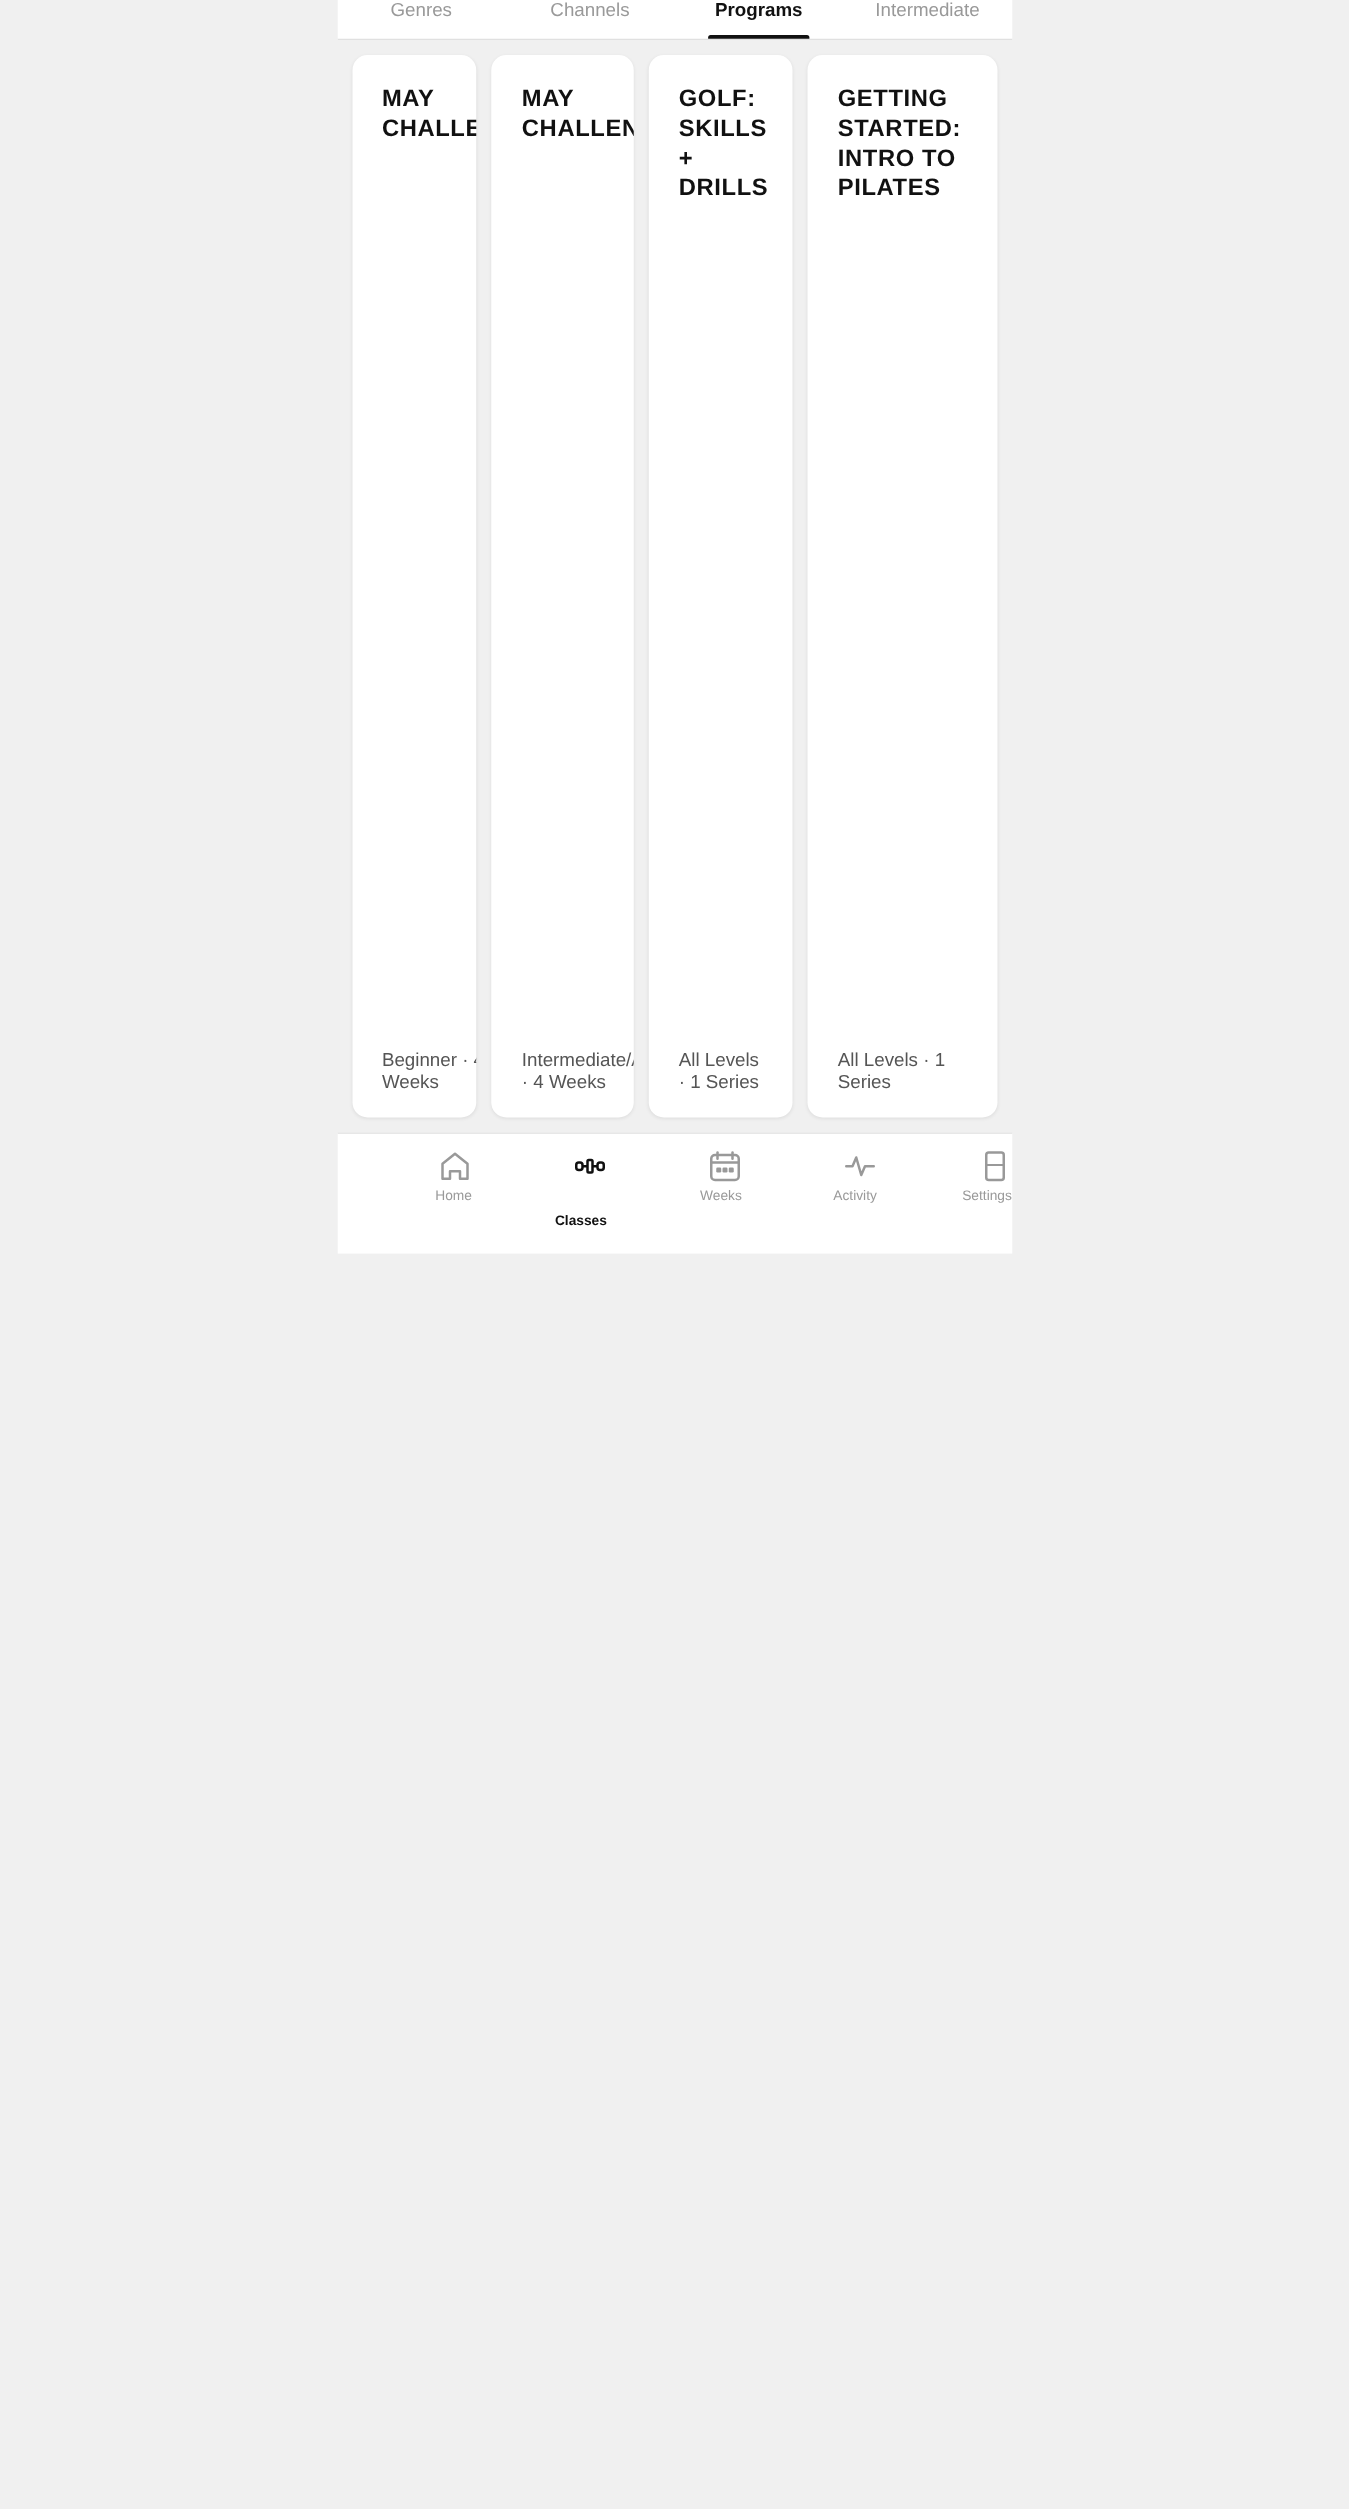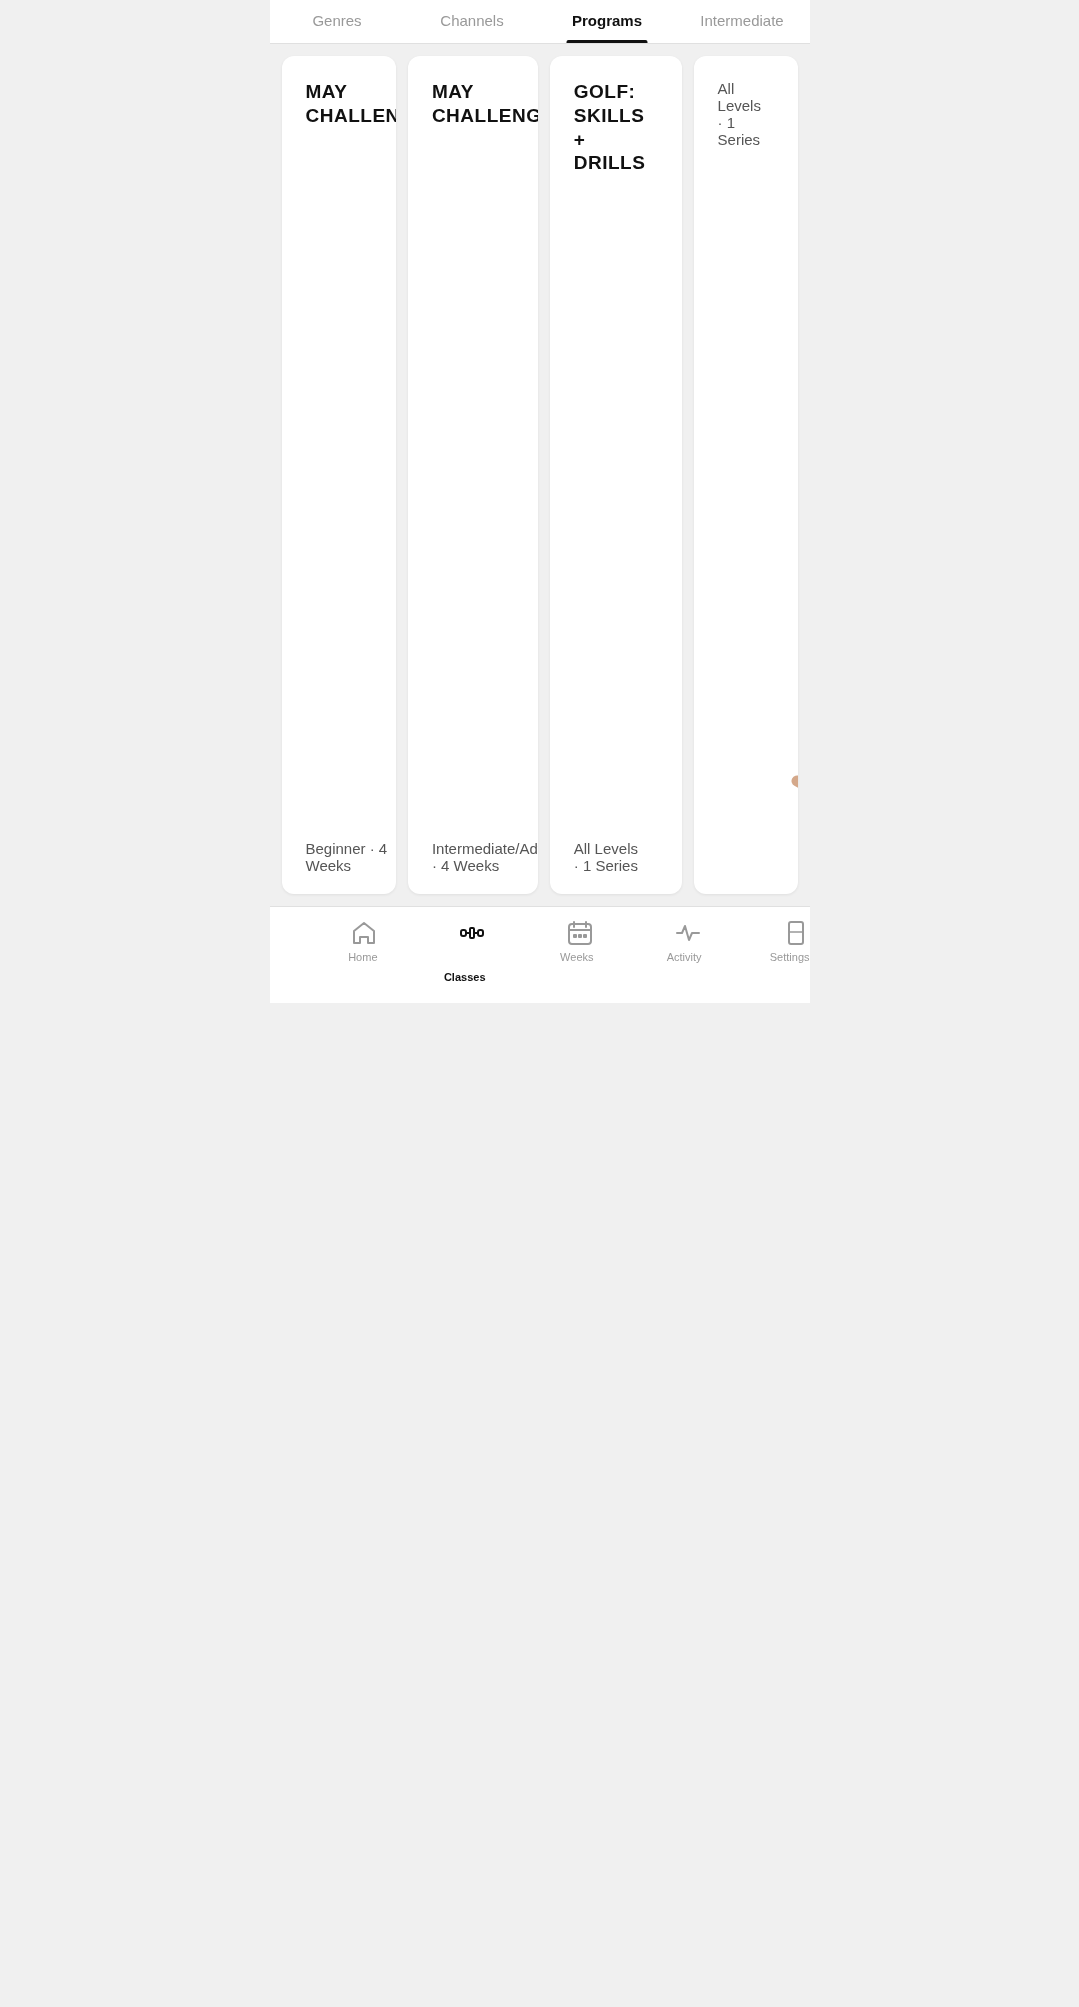--- a/index.html
+++ b/index.html
@@ -14,21 +14,21 @@
       display: flex;
       flex-direction: column;
     }
 
     
     .tab-bar-top {
       background: #fff;
       display: flex;
       align-items: flex-end;
       border-bottom: 1px solid #e0e0e0;
-      padding-top: 12px;
+      padding-top: 0;
     }
 
     .tab-top {
       flex: 1;
       text-align: center;
       padding-bottom: 14px;
       font-size: 15px;
       color: #999;
       cursor: pointer;
       position: relative;
@@ -265,20 +265,21 @@
         <line x1="112" y1="158" x2="118" y2="185" stroke="#607D8B" stroke-width="12" stroke-linecap="round"></line>
 
         <ellipse cx="80" cy="185" rx="11" ry="6" fill="#444"></ellipse>
         <ellipse cx="119" cy="185" rx="11" ry="6" fill="#444"></ellipse>
       </svg>
     </div>
   </div>
 
   <div class="program-card">
     <div class="card-text">
+      <div class="card-title">GETTING STARTED: INTRO TO PILATES</div>
       <div class="card-meta">All Levels · 1 Series</div>
     </div>
     <div class="card-image">
 
       <svg width="190" height="185" viewBox="0 0 190 185">
 
         <rect x="60" y="90" width="80" height="28" rx="10" fill="#d4a88a"></rect>
 
         <rect x="68" y="88" width="40" height="22" rx="8" fill="#fff" opacity="0.95"></rect>
 

